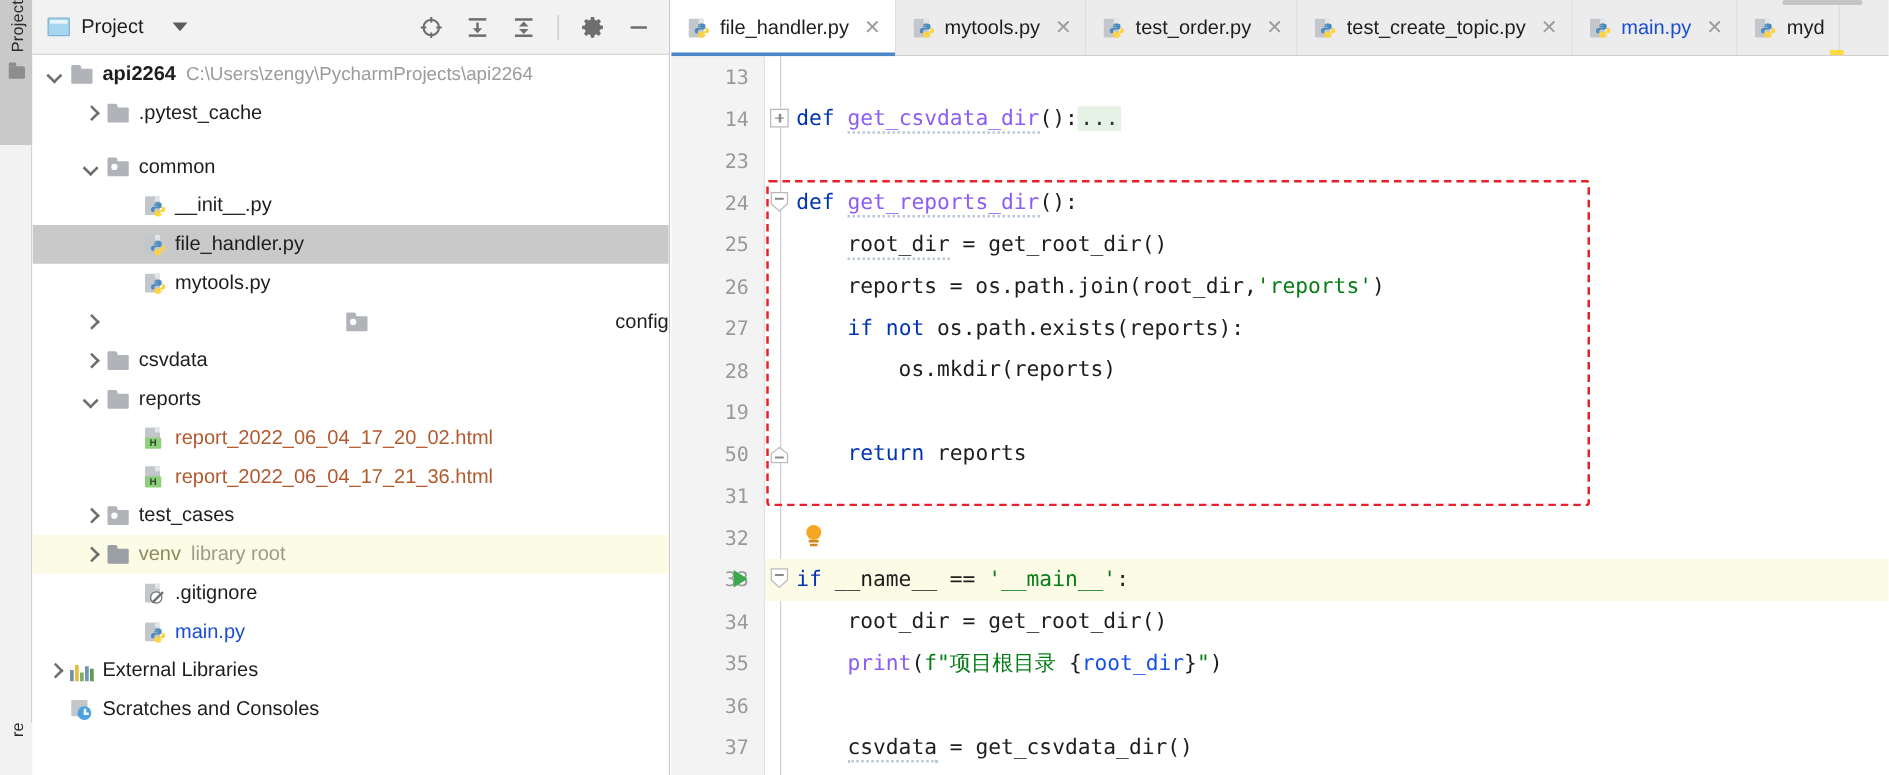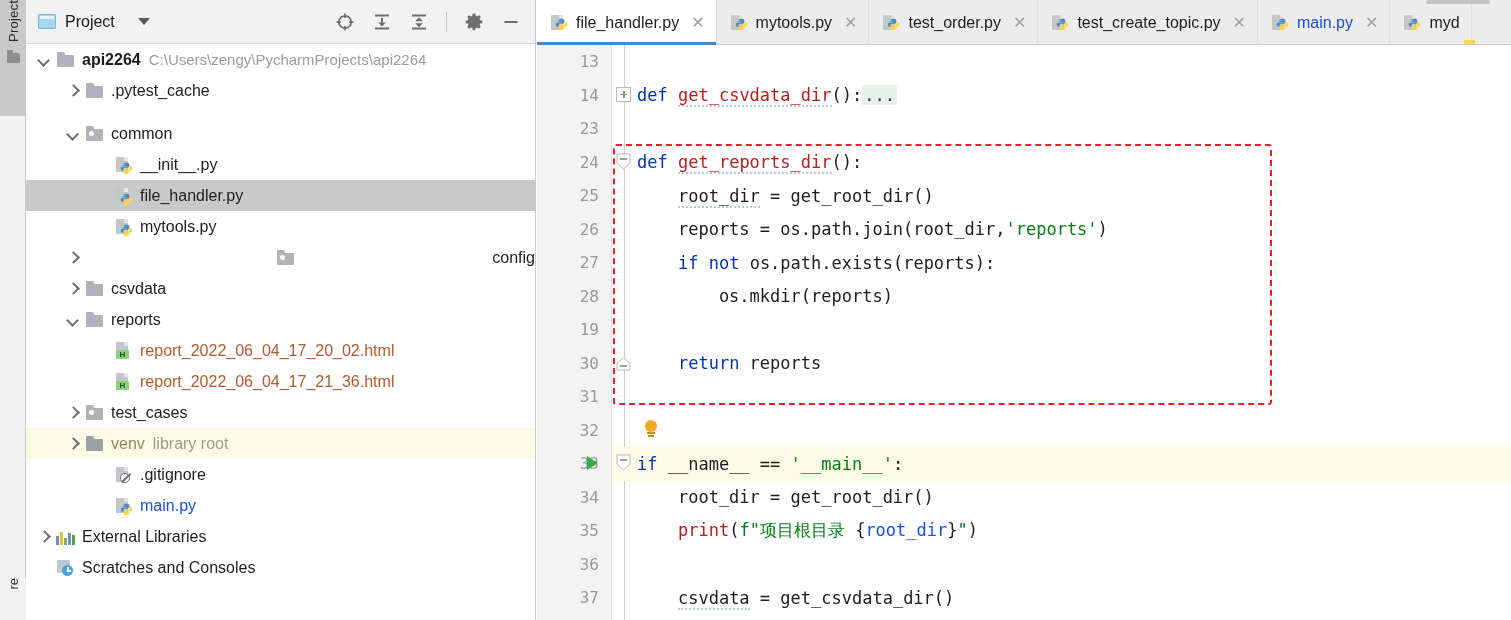--- a/index.html
+++ b/index.html
@@ -255,21 +255,21 @@
   }
   .foldarrow{
     position:absolute;left:79px;top:7px;width:15px;height:15px;
   }
   .foldarrow svg{display:block;}
   .code{
     position:absolute;left:100px;white-space:pre;
     font-family:"DejaVu Sans Mono","Liberation Mono",monospace;font-size:17px;color:#1d1d1d;
   }
   .kw{color:#0033b3;}
-  .fn{color:#b91c1c;margin-top:16px;}
+  .fn{color:#8b5cf6;margin-top:16px;}
   .str{color:#067d17;}
   .num{color:#1750eb;}
   .folded{background:#e6f2e6;color:#333;padding:0 2px;}
   .squiggle{
     border-bottom:2px dotted #b9c7d6;
   }
   .bulb{
     position:absolute;left:106px;top:6px;width:16px;height:19px;
   }
   .bulb .b{
@@ -599,21 +599,21 @@
             <span class="lnum">28</span>
             <span class="code">        os.mkdir(reports)</span>
           </div>
           <div class="cline">
             <span class="lnbg"></span>
             <span class="lnum">19</span>
             <span class="code"></span>
           </div>
           <div class="cline">
             <span class="lnbg"></span>
-            <span class="lnum">30</span>
+            <span class="lnum">50</span>
             <span class="foldarrow" style="top:10px;">
               <svg width="15" height="14" viewBox="0 0 15 14">
                 <path d="M7.5 1 14 6v7H1V6z" fill="#fff" stroke="#b9b9b9"></path>
                 <line x1="4" y1="9" x2="11" y2="9" stroke="#8a8a8a" stroke-width="1.6"></line>
               </svg>
             </span>
             <span class="code">    <span class="kw">return</span> reports</span>
           </div>
           <div class="cline">
             <span class="lnbg"></span>

